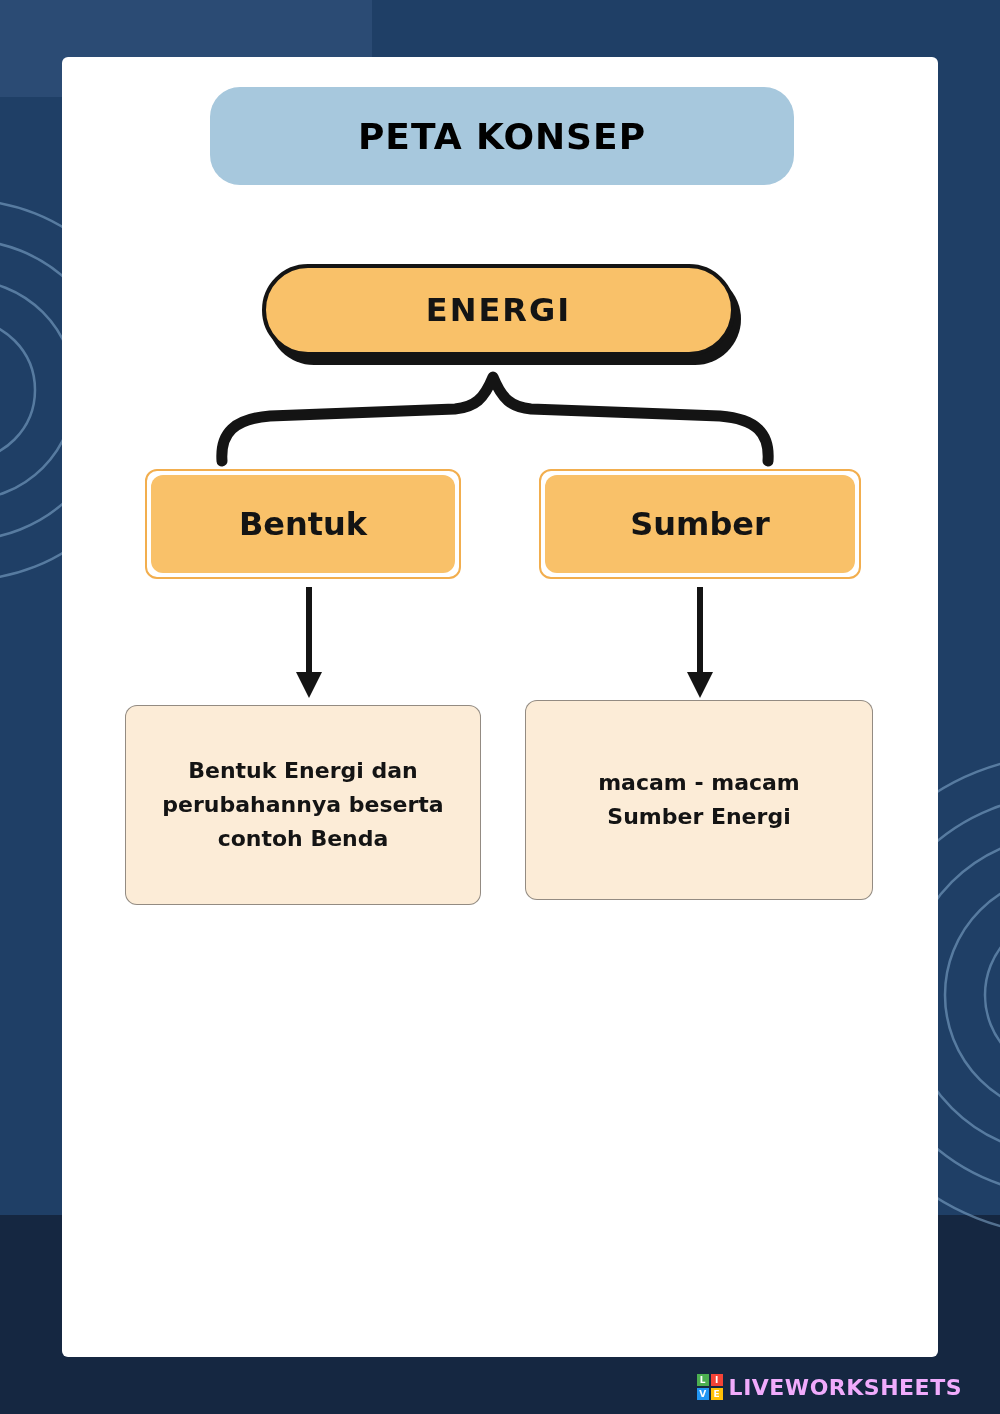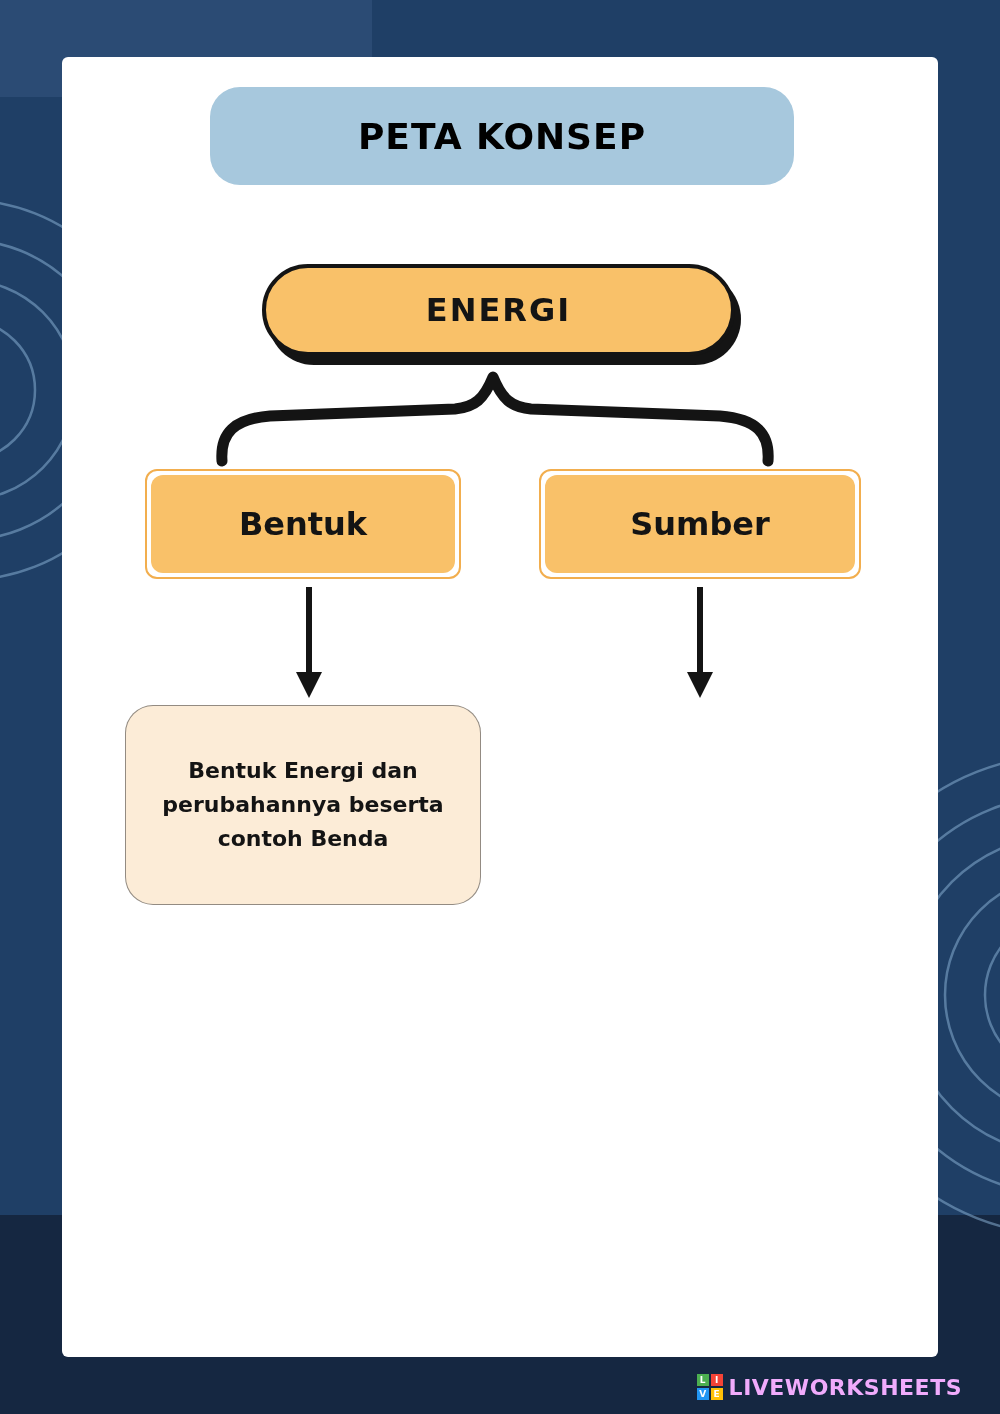--- a/index.html
+++ b/index.html
@@ -113,21 +113,21 @@
 
   .arrow { position: absolute; top: 528px; }
   .arrow-left  { left: 230px; }
   .arrow-right { left: 621px; }
 
   
   .leaf-node {
     position: absolute;
     background: #fcecd7;
     border: 1.5px solid rgba(60,60,60,0.55);
-    border-radius: 28px;
+    border-radius: 12px;
     display: flex;
     align-items: center;
     justify-content: center;
     text-align: center;
   }
   .leaf-left  { left: 63px;  top: 648px; width: 356px; height: 200px; padding: 0 26px; }
   .leaf-right { left: 463px; top: 643px; width: 348px; height: 200px; padding: 0 58px; }
   .leaf-node span {
     font-size: 22px;
     font-weight: 700;
@@ -231,20 +231,23 @@
 
     <svg class="arrow arrow-right" width="34" height="115" viewBox="0 0 34 115">
       <line x1="17" y1="2" x2="17" y2="90" stroke="#141414" stroke-width="6"></line>
       <polygon points="17,113 4,87 30,87" fill="#141414"></polygon>
     </svg>
 
     <div class="leaf-node leaf-left">
       <span>Bentuk Energi dan perubahannya beserta contoh Benda</span>
     </div>
 
+    <div class="leaf-node leaf-right">
+      <span>macam - macam Sumber Energi</span>
+    </div>
 
   </div>
 
   <div class="footer">
     <div class="logo-grid">
       <div class="logo-cell c0">L</div>
       <div class="logo-cell c1">I</div>
       <div class="logo-cell c2">V</div>
       <div class="logo-cell c3">E</div>
     </div>

